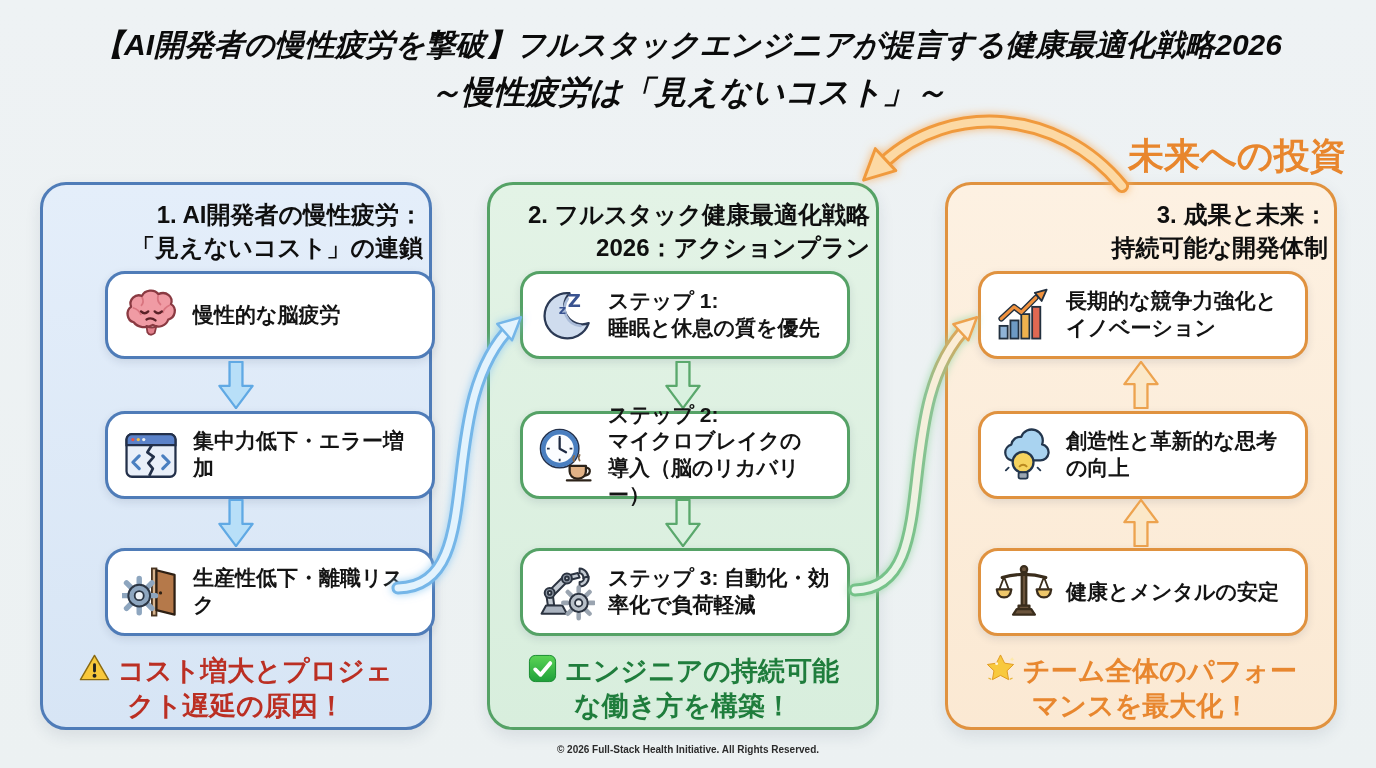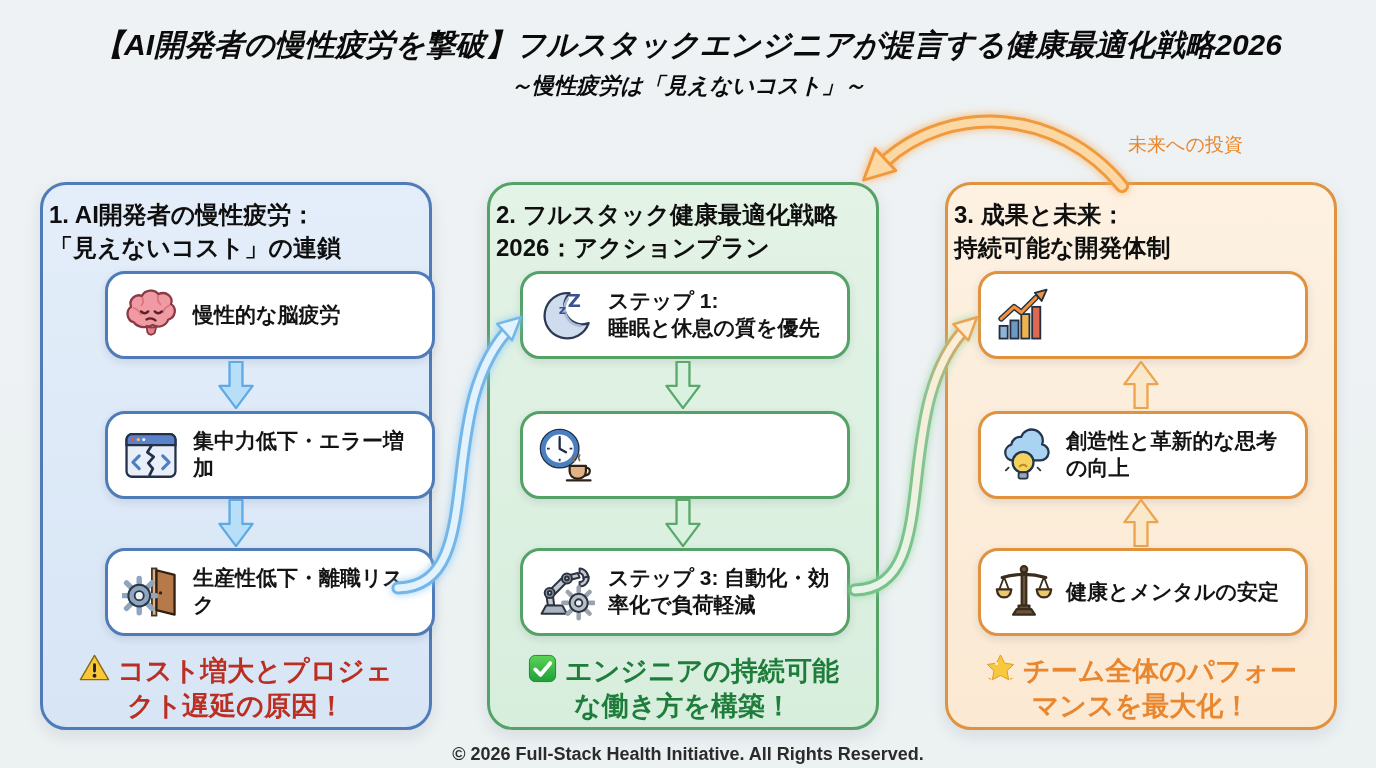--- a/index.html
+++ b/index.html
@@ -2,52 +2,52 @@
 <html lang="ja"><head>
 <meta charset="utf-8">
 <style>
   html,body{margin:0;padding:0;background:#edf1f3;}
   body{font-family:"Liberation Sans","DejaVu Sans",sans-serif;}
   .canvas{position:relative;width:1376px;height:768px;background:linear-gradient(180deg,#eef2f4 0%,#ecf1f2 100%);overflow:hidden;}
 
   
   .main-title{position:absolute;top:26px;left:0;width:100%;text-align:center;color:#0b0b0b;font-style:italic;}
   .main-title .t1{font-size:30px;font-weight:800;line-height:1.25;}
-  .main-title .t2{font-size:22px;font-weight:800;line-height:1.25;margin-top:8px;}
-
-  .future-label{position:absolute;left:1128px;top:132px;width:220px;font-size:19px;font-weight:400;color:#e8862d;}
+  .main-title .t2{font-size:32px;font-weight:800;line-height:1.25;margin-top:8px;}
+
+  .future-label{position:absolute;left:1128px;top:132px;width:220px;font-size:36px;font-weight:700;color:#e8862d;}
 
   
   .panel{position:absolute;top:182px;width:392px;height:548px;border-radius:26px;border:3px solid;box-sizing:border-box;box-shadow:0 6px 16px rgba(30,50,80,.10);}
   .panel.blue{left:40px;background:linear-gradient(180deg,#e4eefa,#d7e5f5);border-color:#4f7cb8;}
   .panel.green{left:487px;background:linear-gradient(180deg,#e3f3e6,#d8eedd);border-color:#55a266;}
   .panel.orange{left:945px;background:linear-gradient(180deg,#fdf1e2,#fbe9d3);border-color:#e0923f;}
 
-  .panel-title{position:absolute;top:13px;left:6px;right:6px;text-align:left;font-size:24px;font-weight:800;line-height:1.38;color:#0f0f0f;white-space:pre-line;}
+  .panel-title{position:absolute;top:13px;left:6px;right:6px;text-align:right;font-size:24px;font-weight:800;line-height:1.38;color:#0f0f0f;white-space:pre-line;}
 
   .card{position:absolute;left:30px;width:330px;height:88px;background:#ffffff;border:3px solid;border-radius:20px;display:flex;align-items:center;gap:13px;padding:0 8px 0 14px;box-sizing:border-box;box-shadow:0 3px 8px rgba(30,50,80,.12);}
   .blue  .card{border-color:#4f7cb8;margin-left:32px;}
   .green .card{border-color:#55a266;}
   .orange .card{border-color:#e0923f;}
   .card.p1{top:86px}.card.p2{top:226px}.card.p3{top:363px}
   .card .icon{width:58px;height:58px;flex:0 0 58px;}
   .card .icon svg{width:100%;height:100%;display:block;}
   .card-label{font-size:21px;font-weight:700;color:#141414;line-height:1.27;white-space:pre-line;}
 
   .flow-arrow{position:absolute;left:50%;transform:translateX(-50%);width:46px;height:48px;}
   .fa1{top:176px}.fa2{top:314px}
 
   .note{position:absolute;left:26px;right:26px;top:468px;text-align:center;font-size:27px;font-weight:800;line-height:1.3;}
   .blue  .note{color:#bb2f23;}
   .green .note{color:#1f7d3c;}
   .orange .note{color:#e8872f;text-align:center;}
   .note .note-icon{display:inline-block;width:31px;height:31px;vertical-align:-4px;margin-right:7px;}
   .note .note-icon svg{width:100%;height:100%;display:block;}
 
-  .footer{position:absolute;top:744px;left:0;width:100%;text-align:center;font-size:18px;font-weight:600;color:#2b2b2b;}
+  .footer{position:absolute;top:744px;left:0;width:100%;text-align:center;font-size:10px;font-weight:600;color:#2b2b2b;}
 
   .connectors{position:absolute;inset:0;width:1376px;height:768px;pointer-events:none;z-index:6;}
 </style>
 </head>
 <body>
 
 <div class="canvas">
 
   <div class="main-title">
     <div class="t1">【AI開発者の慢性疲労を撃破】フルスタックエンジニアが提言する健康最適化戦略2026</div>
@@ -151,20 +151,23 @@
           <circle cx="25" cy="25" r="21" fill="#fbfdff" stroke="#23304a" stroke-width="2"></circle>
           <circle cx="25" cy="25" r="18" fill="none" stroke="#4a7fc0" stroke-width="5"></circle>
           <path d="M25 11 v3 M25 36 v3 M11 25 h3 M36 25 h3" stroke="#23304a" stroke-width="2"></path>
           <path d="M25 25 L25 14 M25 25 L32 29" fill="none" stroke="#1d2942" stroke-width="2.5" stroke-linecap="round"></path>
           <path d="M41 33 q-2 3 0 6 M47 32 q-2 3 0 6" fill="none" stroke="#8a6a4a" stroke-width="2" stroke-linecap="round"></path>
           <path d="M36 44 h18 v6 a8 8 0 0 1 -8 8 h-2 a8 8 0 0 1 -8 -8 Z" fill="#e2b286" stroke="#2c2218" stroke-width="2.5" stroke-linejoin="round"></path>
           <path d="M54 46 c6 0 6 8 -2 9" fill="none" stroke="#2c2218" stroke-width="2.5"></path>
           <path d="M33 60 h26" stroke="#2c2218" stroke-width="2.5" stroke-linecap="round"></path>
         </svg>
       </span>
+      <span class="card-label">ステップ 2:
+マイクロブレイクの
+導入（脳のリカバリー）</span>
     </div>
 
     <svg class="flow-arrow fa2" viewBox="0 0 44 52">
       <path d="M15 1 h14 v26 h11 L22 51 L4 27 h11 Z" fill="#d9f1df" stroke="#5aa86c" stroke-width="2.5" stroke-linejoin="round"></path>
     </svg>
 
     <div class="card p3">
       <span class="icon">
         <svg viewBox="0 0 64 64">
           <g stroke="#2b3340" stroke-width="2.2" stroke-linejoin="round" stroke-linecap="round">
@@ -217,20 +220,22 @@
             <rect x="5" y="44" width="9" height="14" fill="#8fb3d6"></rect>
             <rect x="17" y="38" width="9" height="20" fill="#6d9ac4"></rect>
             <rect x="29" y="31" width="9" height="27" fill="#eeb24e"></rect>
             <rect x="41" y="23" width="9" height="35" fill="#e06852"></rect>
           </g>
           <path d="M7 36 L21 23 L29 29 L45 13" fill="none" stroke="#22303f" stroke-width="6.5" stroke-linecap="round" stroke-linejoin="round"></path>
           <path d="M7 36 L21 23 L29 29 L45 13" fill="none" stroke="#f0923e" stroke-width="3.5" stroke-linecap="round" stroke-linejoin="round"></path>
           <path d="M57 4 L51.5 16.5 L44 7.5 Z" fill="#f0923e" stroke="#22303f" stroke-width="2" stroke-linejoin="round"></path>
         </svg>
       </span>
+      <span class="card-label">長期的な競争力強化と
+イノベーション</span>
     </div>
 
     <svg class="flow-arrow fa1" viewBox="0 0 44 52">
       <path d="M15 51 h14 V25 h11 L22 1 L4 25 h11 Z" fill="#fbe8c8" stroke="#eda34f" stroke-width="2.5" stroke-linejoin="round"></path>
     </svg>
 
     <div class="card p2">
       <span class="icon">
         <svg viewBox="0 0 64 64">
           <path d="M18 38 H50 a9 9 0 0 0 2 -17.8 A12 12 0 0 0 29 12 a10 10 0 0 0 -11 8.6 A9 9 0 0 0 18 38 Z" fill="#a9d3f0" stroke="#23364d" stroke-width="2.5" stroke-linejoin="round"></path>

